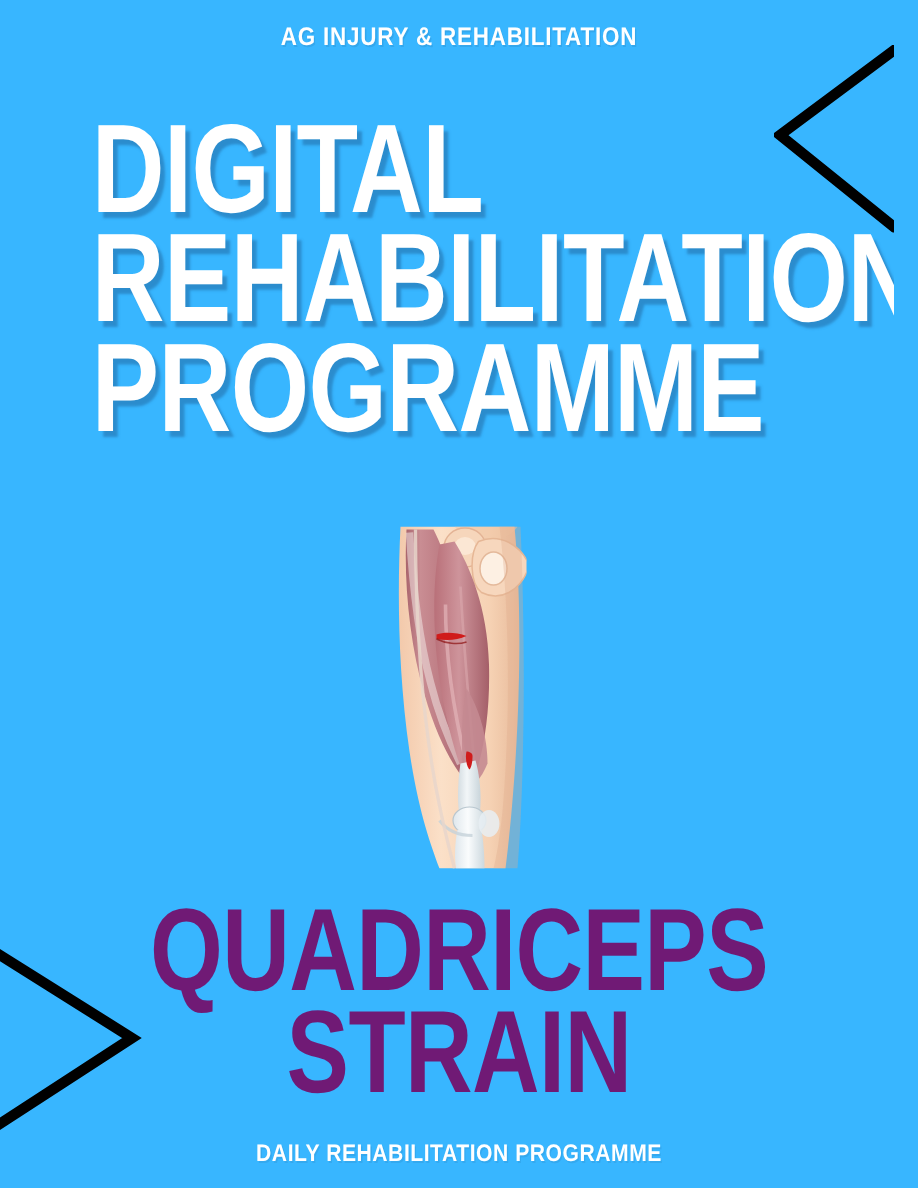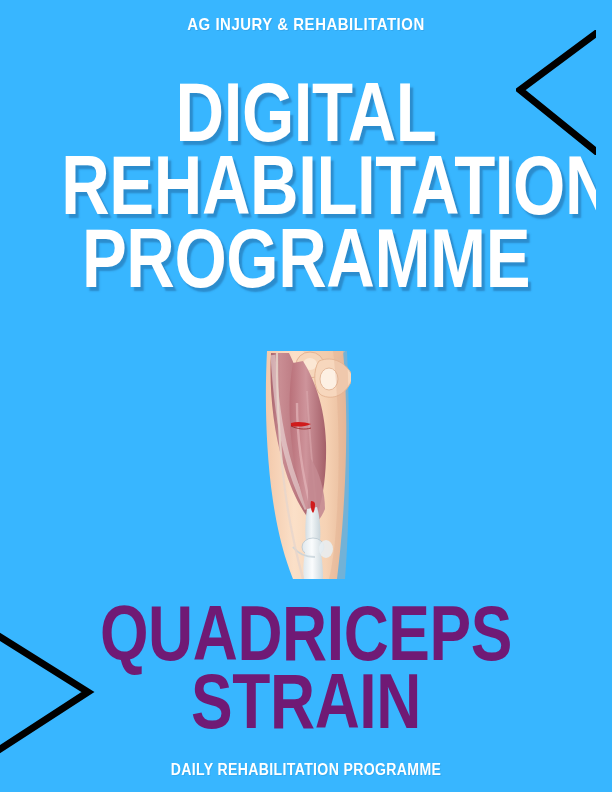--- a/index.html
+++ b/index.html
@@ -57,21 +57,20 @@
     white-space: nowrap;
     text-shadow: 1px 1px 0 rgba(40,130,190,0.28);
   }
 
   
   #main-title {
     position: absolute;
     top: 78px;
     left: 0;
     width: 612px;
-    text-align: center;
     color: #ffffff;
     text-shadow: 4px 4px 2px rgba(41,133,196,0.85);
   }
   .title-line {
     display: block;
     font-weight: bold;
     line-height: 0.82;
     white-space: nowrap;
     letter-spacing: -0.5px;
   }

